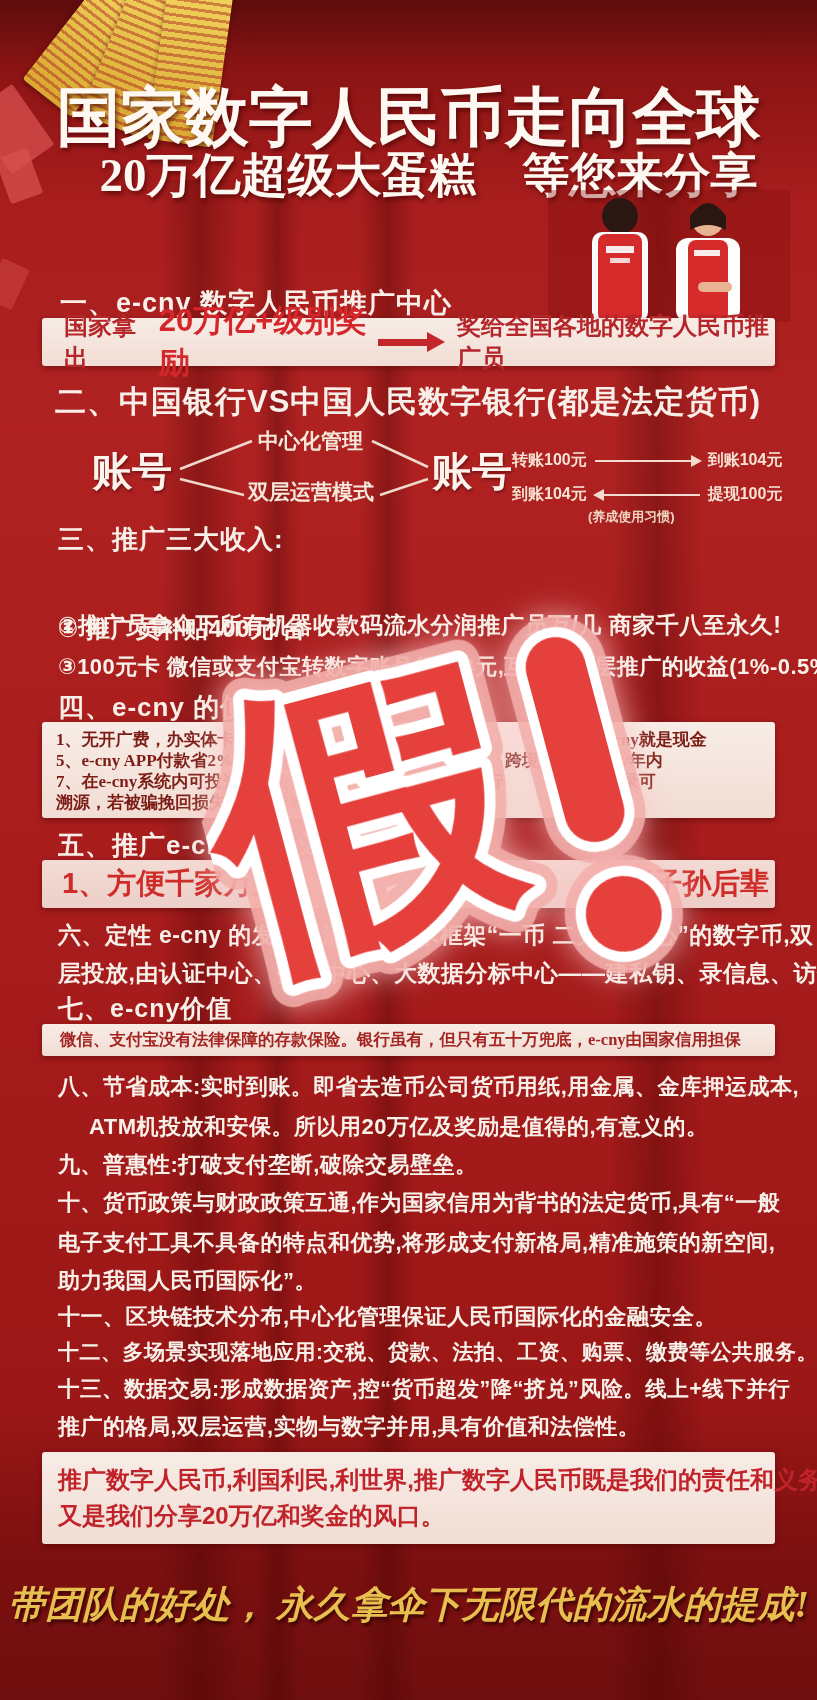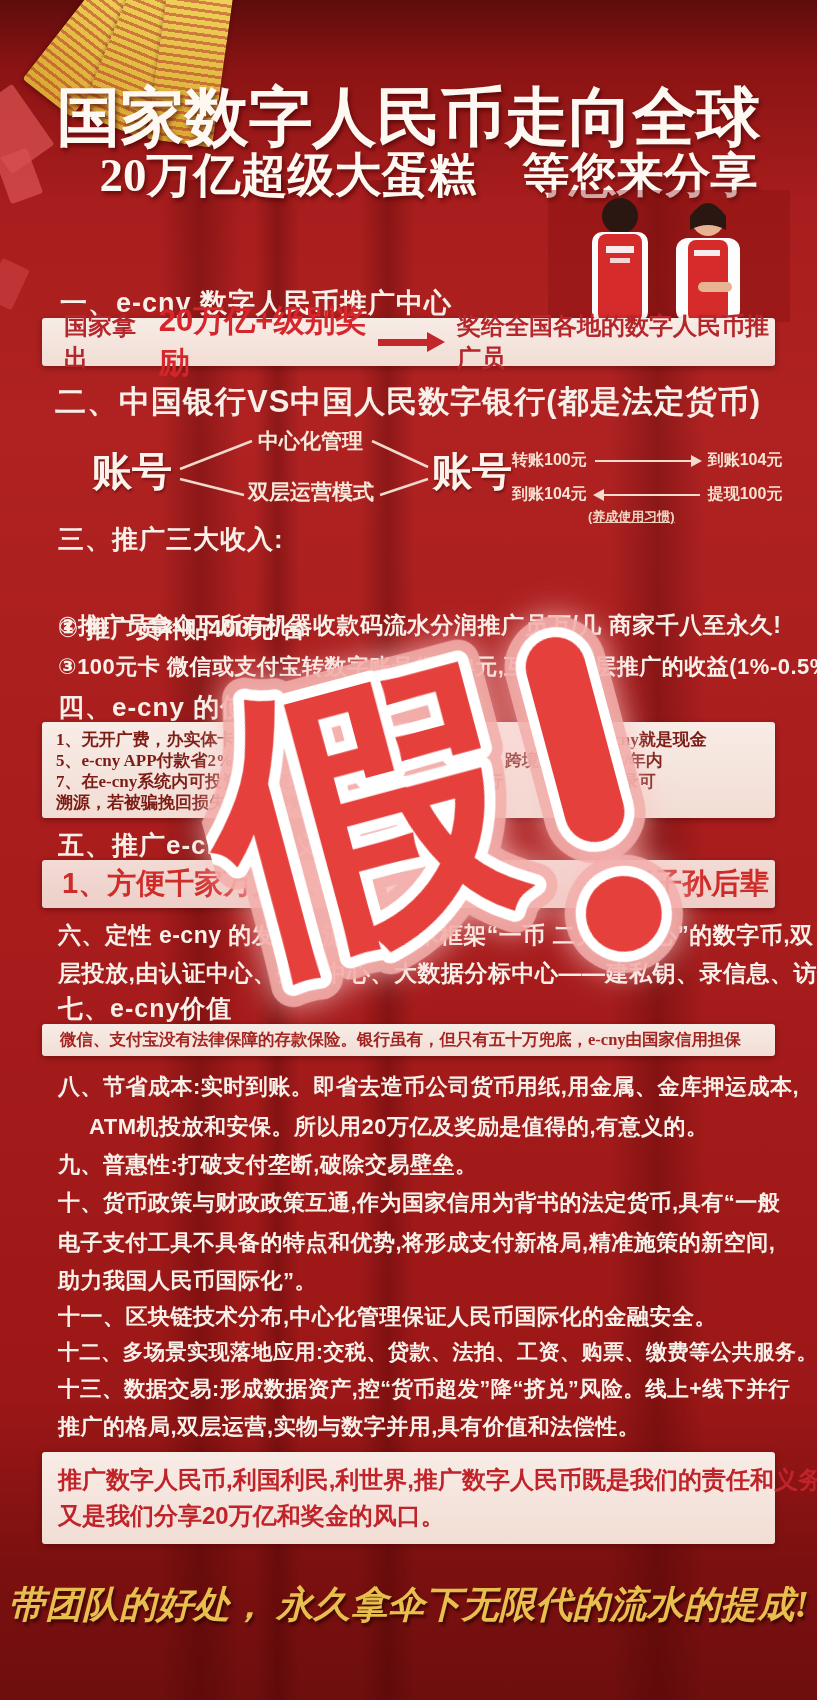--- a/index.html
+++ b/index.html
@@ -96,21 +96,21 @@
       <line x1="300" y1="70" x2="348" y2="54"></line>
     </g>
   </svg>
 
   <div class="flowrow" style="left:512px;top:450px;">
     <span>转账100元</span><span class="arrow-line right" style="width:105px;"></span><span>到账104元</span>
   </div>
   <div class="flowrow" style="left:512px;top:484px;">
     <span>到账104元</span><span class="arrow-line left" style="width:105px;"></span><span>提现100元</span>
   </div>
-  <div class="abs" style="left:588px;top:508px;font-size:13px;font-weight:700;color:#f0d5c2;text-decoration:underline;">(养成使用习惯)</div>
+  <div class="abs" style="left:588px;top:508px;font-size:13px;font-weight:700;color:#f0d5c2;">(养成使用习惯)</div>
 
   <div class="abs heading" style="left:58px;top:522px;font-size:26px;">三、推广三大收入:</div>
   <div class="abs bodyline" style="left:58px;top:565px;font-size:24px;margin-top:48px;">① 推广员补贴400元/台</div>
   <div class="abs bodyline" style="left:58px;top:610px;font-size:23px;">②推广员拿伞下所有机器收款码流水分润推广员万/几 商家千八至永久!</div>
   <div class="abs bodyline" style="left:58px;top:652px;font-size:22px;">③100元卡 微信或支付宝转数字账号得104元,互转得两层推广的收益(1%-0.5%)</div>
 
   <div class="abs heading" style="left:58px;top:690px;font-size:26px;">四、e-cny 的使用理由:</div>
   <div class="abs pinkbox" style="left:42px;top:722px;width:733px;height:96px;padding:7px 14px;box-sizing:border-box;">
     <div class="serifsmall" style="font-size:17px;line-height:21px;white-space:nowrap;">1、无开广费，办实体卡免费。 2、转　　　　　　　　　　　　支付  4、e-cny就是现金</div>
     <div class="serifsmall" style="font-size:17px;line-height:21px;white-space:nowrap;">5、e-cny APP付款省2%资管理费、　　　　　　　　　　　跨境支　万美元/年内</div>

